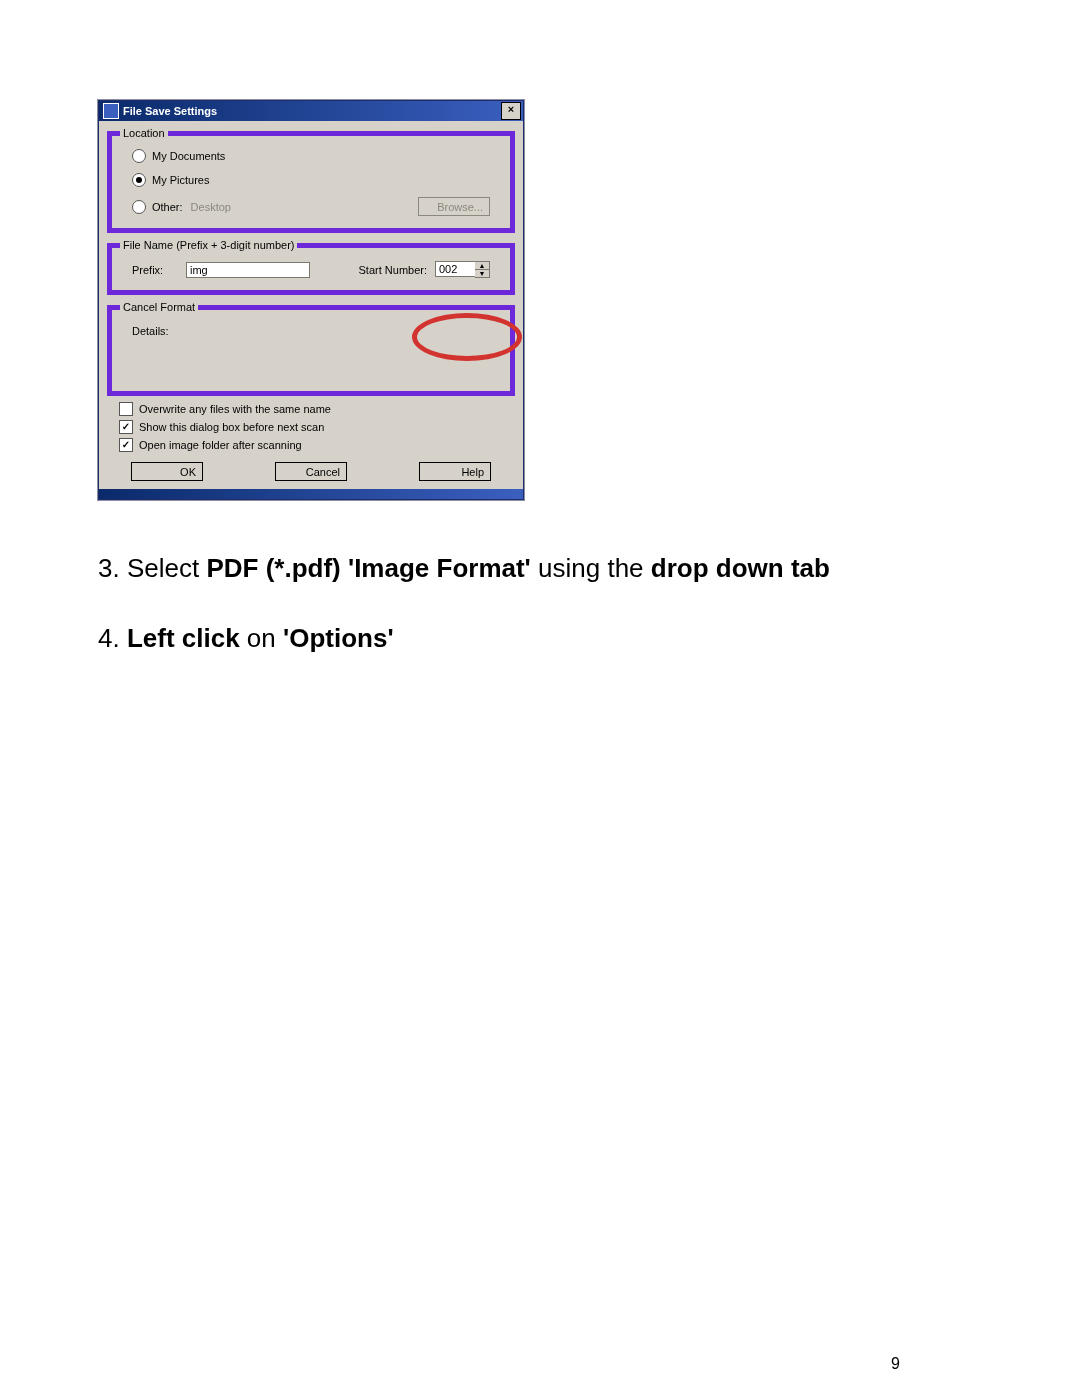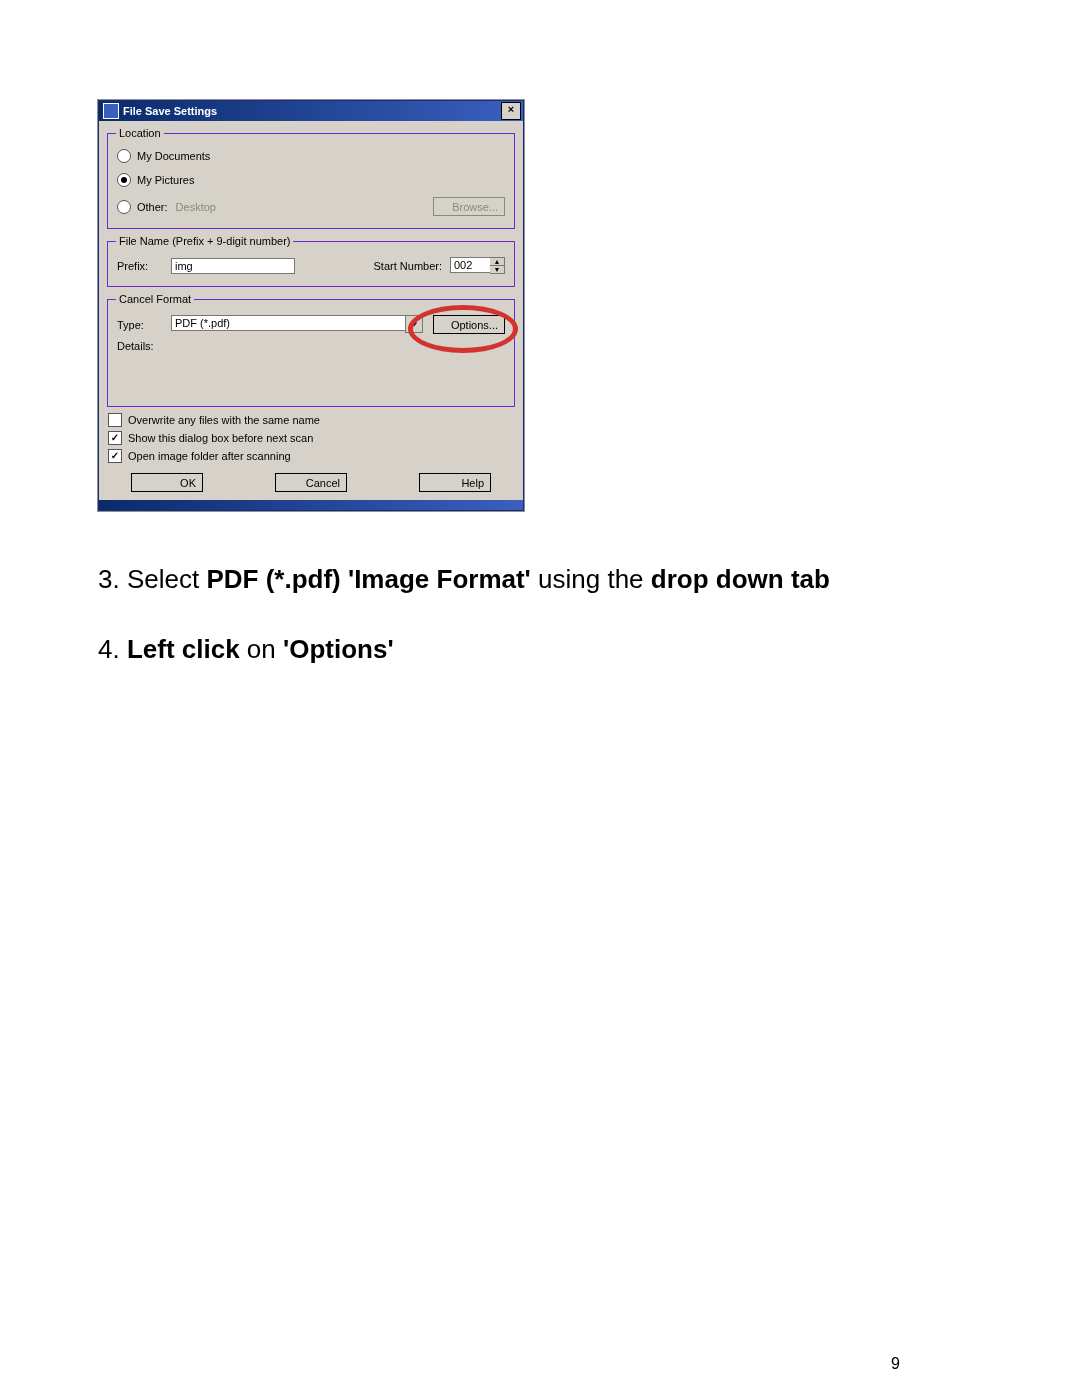--- a/index.html
+++ b/index.html
@@ -3,23 +3,23 @@
 <meta charset="utf-8">
 <style>
   html,body{margin:0;padding:0;background:#fff;font-family:Arial,Helvetica,sans-serif}
   .page{width:996px;height:1397px;position:relative;box-sizing:border-box;padding:100px 90px 0 98px}
   .shot{width:424px;border:1px solid #1e2c6a;background:#d6d2c9;font-family:Tahoma,Arial,sans-serif;font-size:11px;color:#000;box-shadow:0 0 0 1px #8a8fa3}
   .titlebar{display:flex;align-items:center;background:linear-gradient(to right,#0a2a6a,#3a5fbf);color:#fff;font-weight:bold;height:20px;padding:0 2px 0 4px}
   .titlebar .ico{width:14px;height:14px;background:#3a5fbf;border:1px solid #fff;margin-right:4px;display:inline-block}
   .titlebar .ttl{flex:1}
   .closebtn{width:18px;height:16px;background:#d6d2c9;border:1px solid #000;font-size:11px;line-height:12px;text-align:center;font-family:Arial;color:#000;font-weight:bold}
   .body{padding:6px 8px 8px 8px}
-  fieldset{border:1px solid #6d28d9;margin:0 0 6px 0;padding:6px 8px 8px 8px}
+  fieldset{border:5px solid #6d28d9;margin:0 0 6px 0;padding:6px 8px 8px 8px}
   legend{font-size:11px;padding:0 3px}
-  .row{display:flex;align-items:center;margin:4px 1px}
+  .row{display:flex;align-items:center;margin:4px 12px}
   .radio{width:12px;height:12px;border:1px solid #555;border-radius:50%;background:#fff;margin-right:6px;display:inline-flex;align-items:center;justify-content:center}
   .radio.sel::after{content:"";width:6px;height:6px;border-radius:50%;background:#000}
   .disabled{color:#8a887f}
   .txtbox{background:#fff;border:1px solid #7a776f;height:16px;padding:0 3px;font-size:11px;box-sizing:border-box}
   .spin{display:flex;align-items:stretch}
   .spin .txtbox{width:40px;text-align:left;border-right:none}
   .spinbtns{display:flex;flex-direction:column;border:1px solid #7a776f;border-left:none;width:14px}
   .spinbtns div{flex:1;background:#d6d2c9;font-size:7px;line-height:7px;text-align:center;border-bottom:1px solid #7a776f}
   .spinbtns div:last-child{border-bottom:none}
   .winbtn{background:#d6d2c9;border:1px solid #000;height:19px;min-width:72px;font-size:11px;font-family:Tahoma,Arial,sans-serif;text-align:right;padding:0 6px;box-sizing:border-box}
@@ -66,50 +66,38 @@
         </div>
         <div class="row" style="margin-top:10px">
           <span class="radio"></span>
           <span style="margin-right:8px">Other:</span>
           <span class="disabled" style="flex:1">Desktop</span>
           <button class="winbtn dis">Browse...</button>
         </div>
       </fieldset>
 
       <fieldset>
-        <legend>File Name (Prefix + 9-digit number)</legend>
+        <legend>File Name (Prefix + 3-digit number)</legend>
         <div class="row">
           <span class="lblcol">Prefix:</span>
           <input class="txtbox" style="width: 124px;" value="img">
           <span style="flex:1"></span>
           <span style="margin-right:8px">Start Number:</span>
           <div class="spin">
             <input class="txtbox" value="002" style="">
             <div class="spinbtns">
                 <div>▲</div>
                 <div>▼</div>
               </div>
           </div>
         </div>
       </fieldset>
 
       <fieldset style="position:relative;padding-bottom:50px">
         <legend>Cancel Format</legend>
-        <div class="row" style="align-items:stretch">
-          <span class="lblcol" style="align-self:center">Type:</span>
-          <div class="combo" style="flex:1;margin-right:10px">
-            <input class="txtbox" value="PDF (*.pdf)" style="">
-            <div class="arrow">
-              <svg viewBox="0 0 10 10">
-                  <polygon points="1,3 9,3 5,8" fill="#000"></polygon>
-                </svg>
-            </div>
-          </div>
-          <button class="winbtn">Options...</button>
-        </div>
         <div class="row" style="align-items:flex-end;margin-top:6px">
           <span class="lblcol">Details:</span>
         </div>
 
         <div class="ring" style="width:100px;height:38px;left:300px;top:0"></div>
       </fieldset>
 
       <div class="row">
         <span class="check"></span>
         <span>Overwrite any files with the same name</span>

